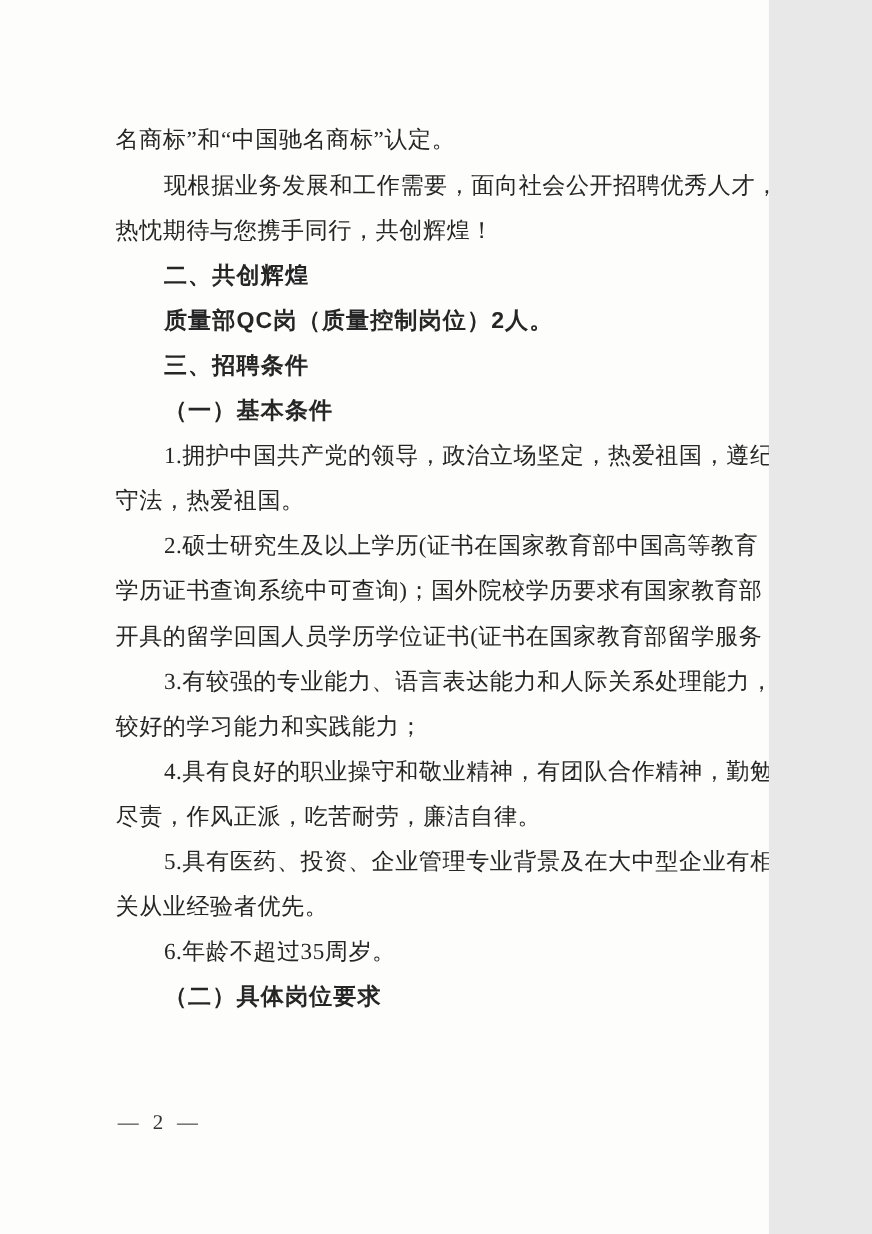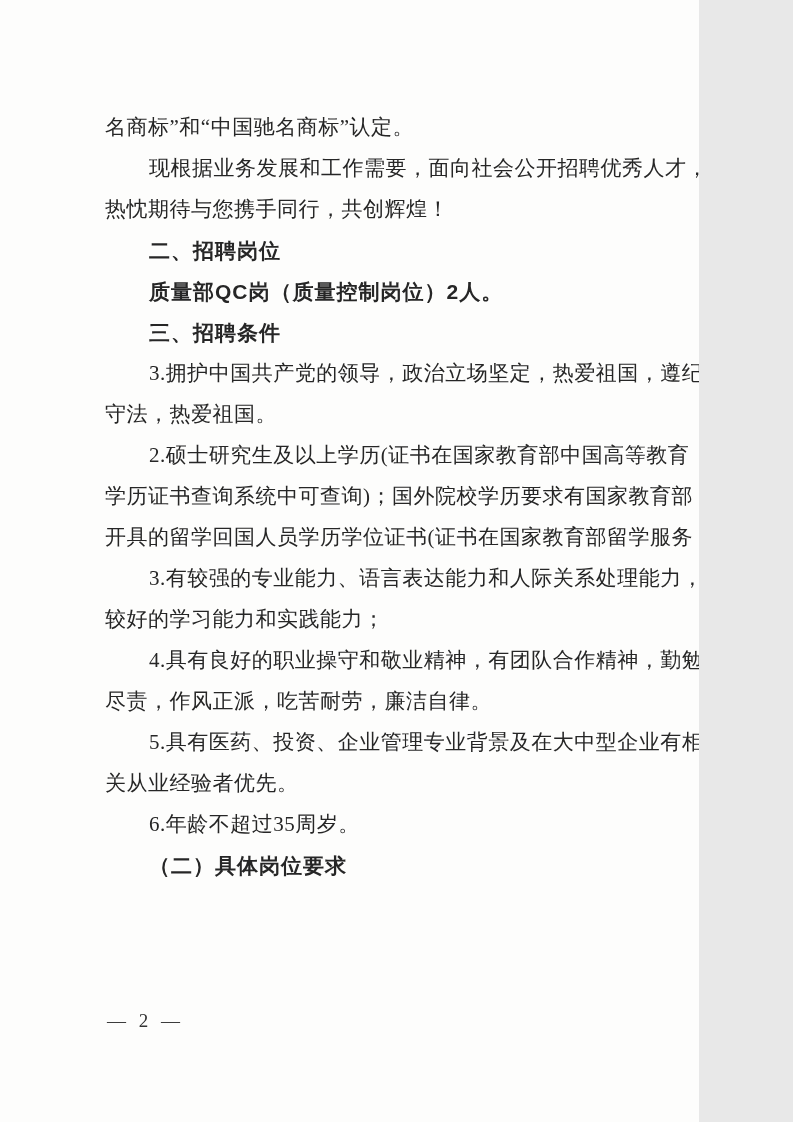--- a/index.html
+++ b/index.html
@@ -47,24 +47,25 @@
   }
 </style>
 </head>
 <body>
 
 <div class="page">
   <section class="doc-body">
       <div class="line">名商标”和“中国驰名商标”认定。</div>
       <div class="line indent">现根据业务发展和工作需要，面向社会公开招聘优秀人才，</div>
       <div class="line">热忱期待与您携手同行，共创辉煌！</div>
-      <div class="line indent bold">二、招聘岗位</div>
+      <div class="line indent bold">二、共创辉煌</div>
       <div class="line indent bold">质量部QC岗（质量控制岗位）2人。</div>
       <div class="line indent bold">三、招聘条件</div>
-      <div class="line indent">3.拥护中国共产党的领导，政治立场坚定，热爱祖国，遵纪</div>
+      <div class="line indent bold">（一）基本条件</div>
+      <div class="line indent">1.拥护中国共产党的领导，政治立场坚定，热爱祖国，遵纪</div>
       <div class="line">守法，热爱祖国。</div>
       <div class="line indent">2.硕士研究生及以上学历(证书在国家教育部中国高等教育</div>
       <div class="line">学历证书查询系统中可查询)；国外院校学历要求有国家教育部</div>
       <div class="line">开具的留学回国人员学历学位证书(证书在国家教育部留学服务</div>
       <div class="line indent">3.有较强的专业能力、语言表达能力和人际关系处理能力，</div>
       <div class="line">较好的学习能力和实践能力；</div>
       <div class="line indent">4.具有良好的职业操守和敬业精神，有团队合作精神，勤勉</div>
       <div class="line">尽责，作风正派，吃苦耐劳，廉洁自律。</div>
       <div class="line indent">5.具有医药、投资、企业管理专业背景及在大中型企业有相</div>
       <div class="line">关从业经验者优先。</div>

